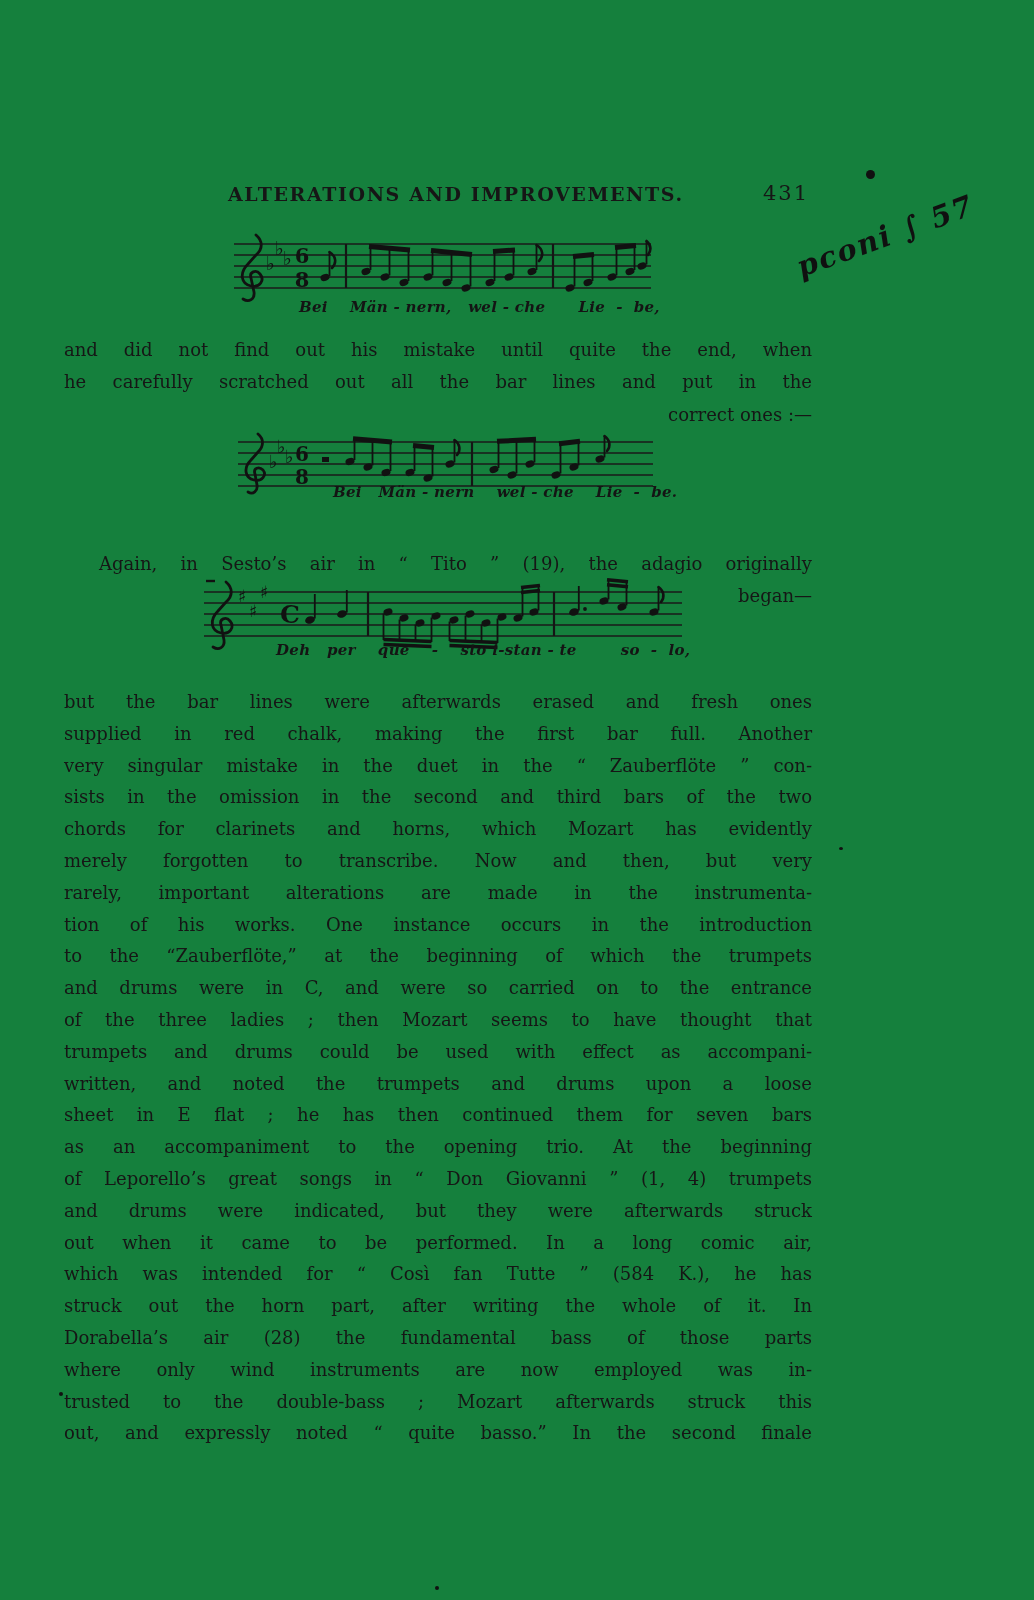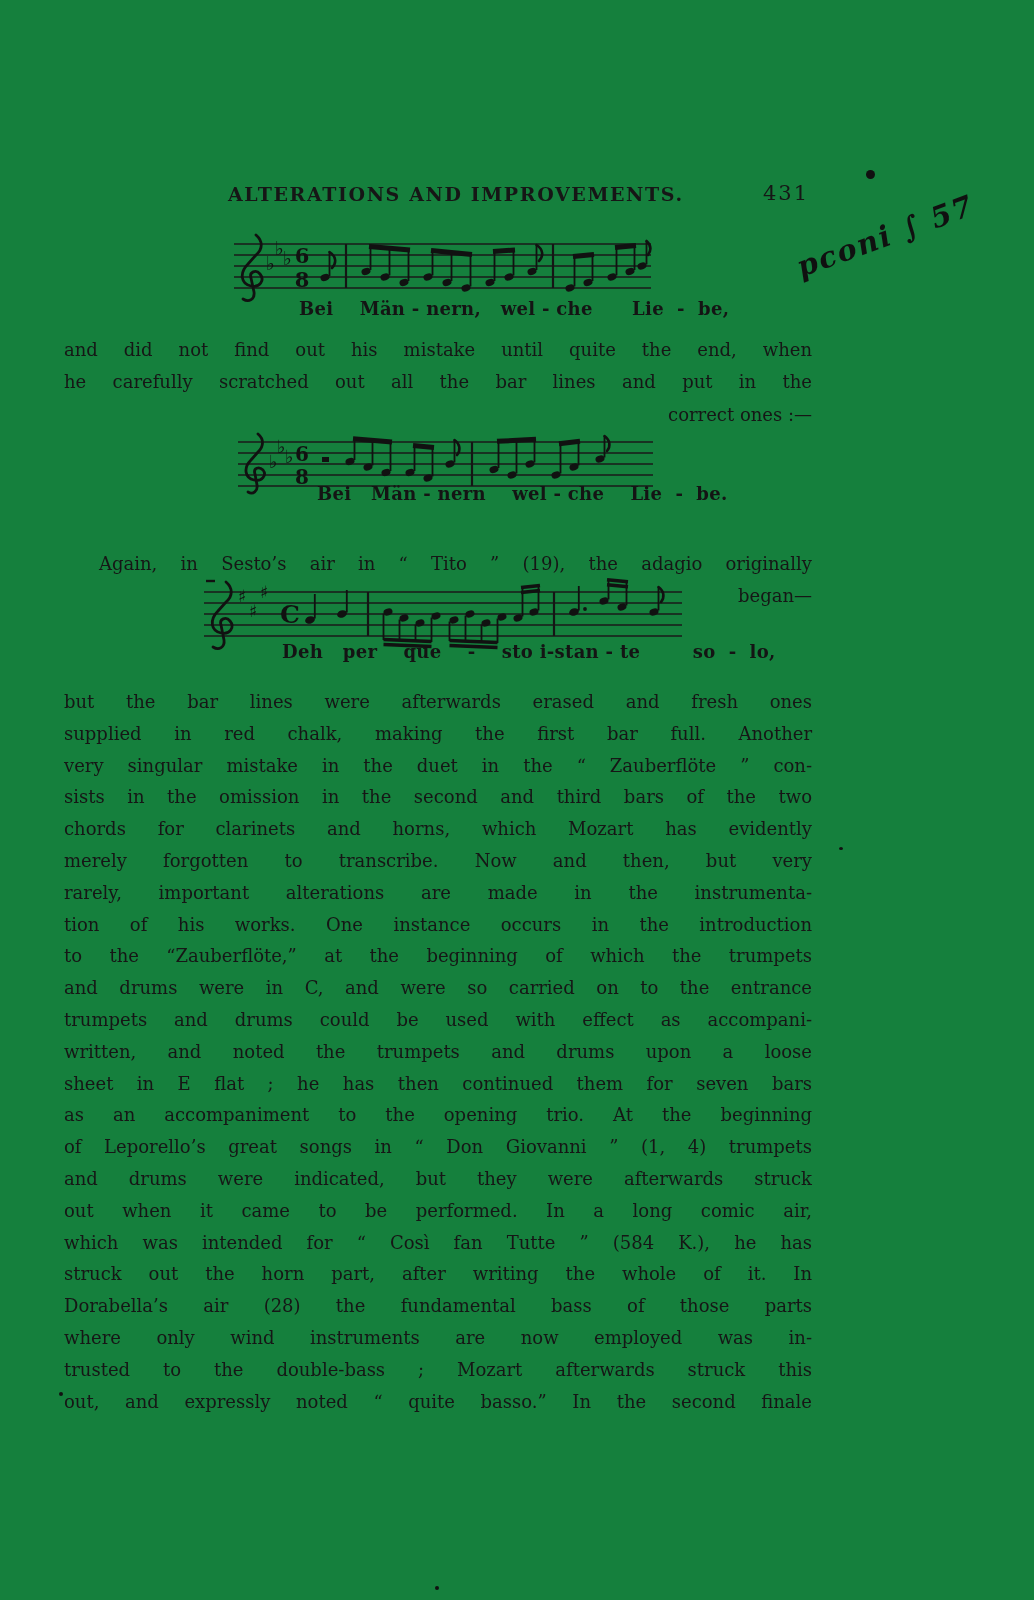--- a/index.html
+++ b/index.html
@@ -24,26 +24,26 @@
   .speck{position:absolute; background:#111; border-radius:50%;}
   .speck.d1{left:866px; top:170px; width:9px; height:9px;}
   .speck.d2{left:839px; top:847px; width:4px; height:3px;}
   .speck.d3{left:59px; top:1392px; width:4px; height:4px;}
   .speck.d4{left:435px; top:1586px; width:4px; height:4px;}
   .staff{position:absolute;}
   .staff.s1{left:222px; top:232px;}
   .staff.s2{left:226px; top:432px;}
   .staff.s3{left:192px; top:576px;}
   .lyrics{
-    position:absolute; font-weight:bold; font-size:18px; white-space:pre;
-    letter-spacing:.3px; color:#141414;
+    position:absolute; font-weight:bold; font-size:15px; white-space:pre;
+    letter-spacing:.3px; color:#141414;font-style:italic;
   }
   .lyrics.l1{left:299px; top:298px;}
-  .lyrics.l2{left:317px; top:483px;}
-  .lyrics.l3{left:282px; top:641px;}
+  .lyrics.l2{left:333px; top:483px;}
+  .lyrics.l3{left:276px; top:641px;}
   .para{position:absolute; left:64px; width:748px; font-size:18px;}
   .para.p1{top:334px; line-height:32.4px;}
   .para.p2{top:548px; line-height:32.4px;}
   .para.p3{top:686px; line-height:31.8px;}
   .jl{text-align:justify; text-align-last:justify;}
   .ll{text-align:right;}
   .indent{text-indent:35px;}
   
   .sl{stroke:#1a1a1a; stroke-width:1.5;}
   .bl{stroke:#151515; stroke-width:2.2;}
@@ -291,20 +291,21 @@
     <div class="jl">but the bar lines were afterwards erased and fresh ones</div>
     <div class="jl">supplied in red chalk, making the first bar full.  Another</div>
     <div class="jl">very singular mistake in the duet in the “ Zauberflöte ” con-</div>
     <div class="jl">sists in the omission in the second and third bars of the two</div>
     <div class="jl">chords for clarinets and horns, which Mozart has evidently</div>
     <div class="jl">merely forgotten to transcribe.  Now and then, but very</div>
     <div class="jl">rarely, important alterations are made in the instrumenta-</div>
     <div class="jl">tion of his works.  One instance occurs in the introduction</div>
     <div class="jl">to the “Zauberflöte,” at the beginning of which the trumpets</div>
     <div class="jl">and drums were in C, and were so carried on to the entrance</div>
+    <div class="jl">of the three ladies ; then Mozart seems to have thought that</div>
     <div class="jl">trumpets and drums could be used with effect as accompani-</div>
     <div class="jl">written, and noted the trumpets and drums upon a loose</div>
     <div class="jl">sheet in E flat ; he has then continued them for seven bars</div>
     <div class="jl">as an accompaniment to the opening trio.  At the beginning</div>
     <div class="jl">of Leporello’s great songs in “ Don Giovanni ” (1, 4) trumpets</div>
     <div class="jl">and drums were indicated, but they were afterwards struck</div>
     <div class="jl">out when it came to be performed.  In a long comic air,</div>
     <div class="jl">which was intended for “ Così fan Tutte ” (584 K.), he has</div>
     <div class="jl">struck out the horn  part, after writing the whole of it.  In</div>
     <div class="jl">Dorabella’s air (28) the fundamental bass of those parts</div>

